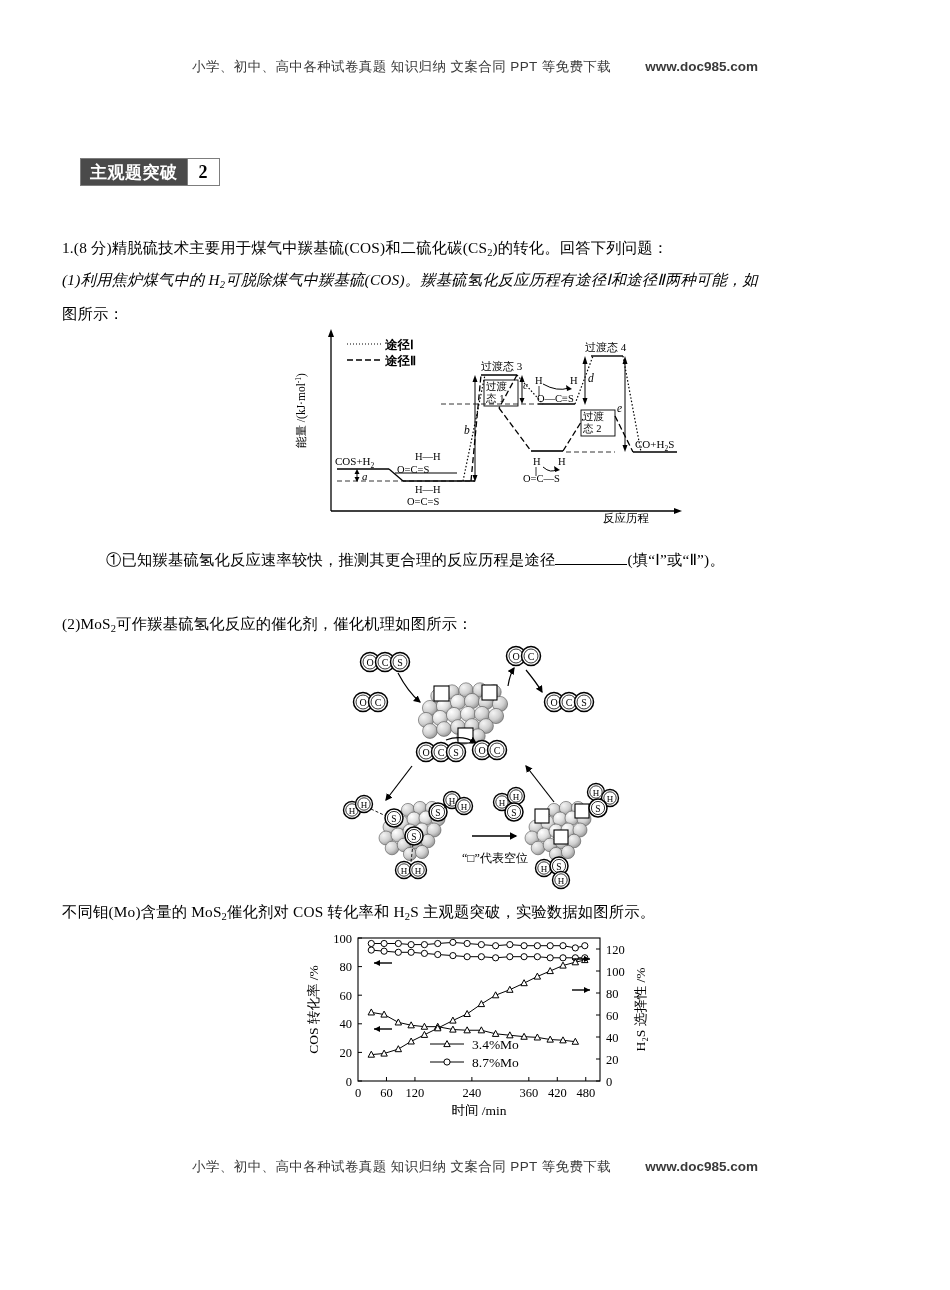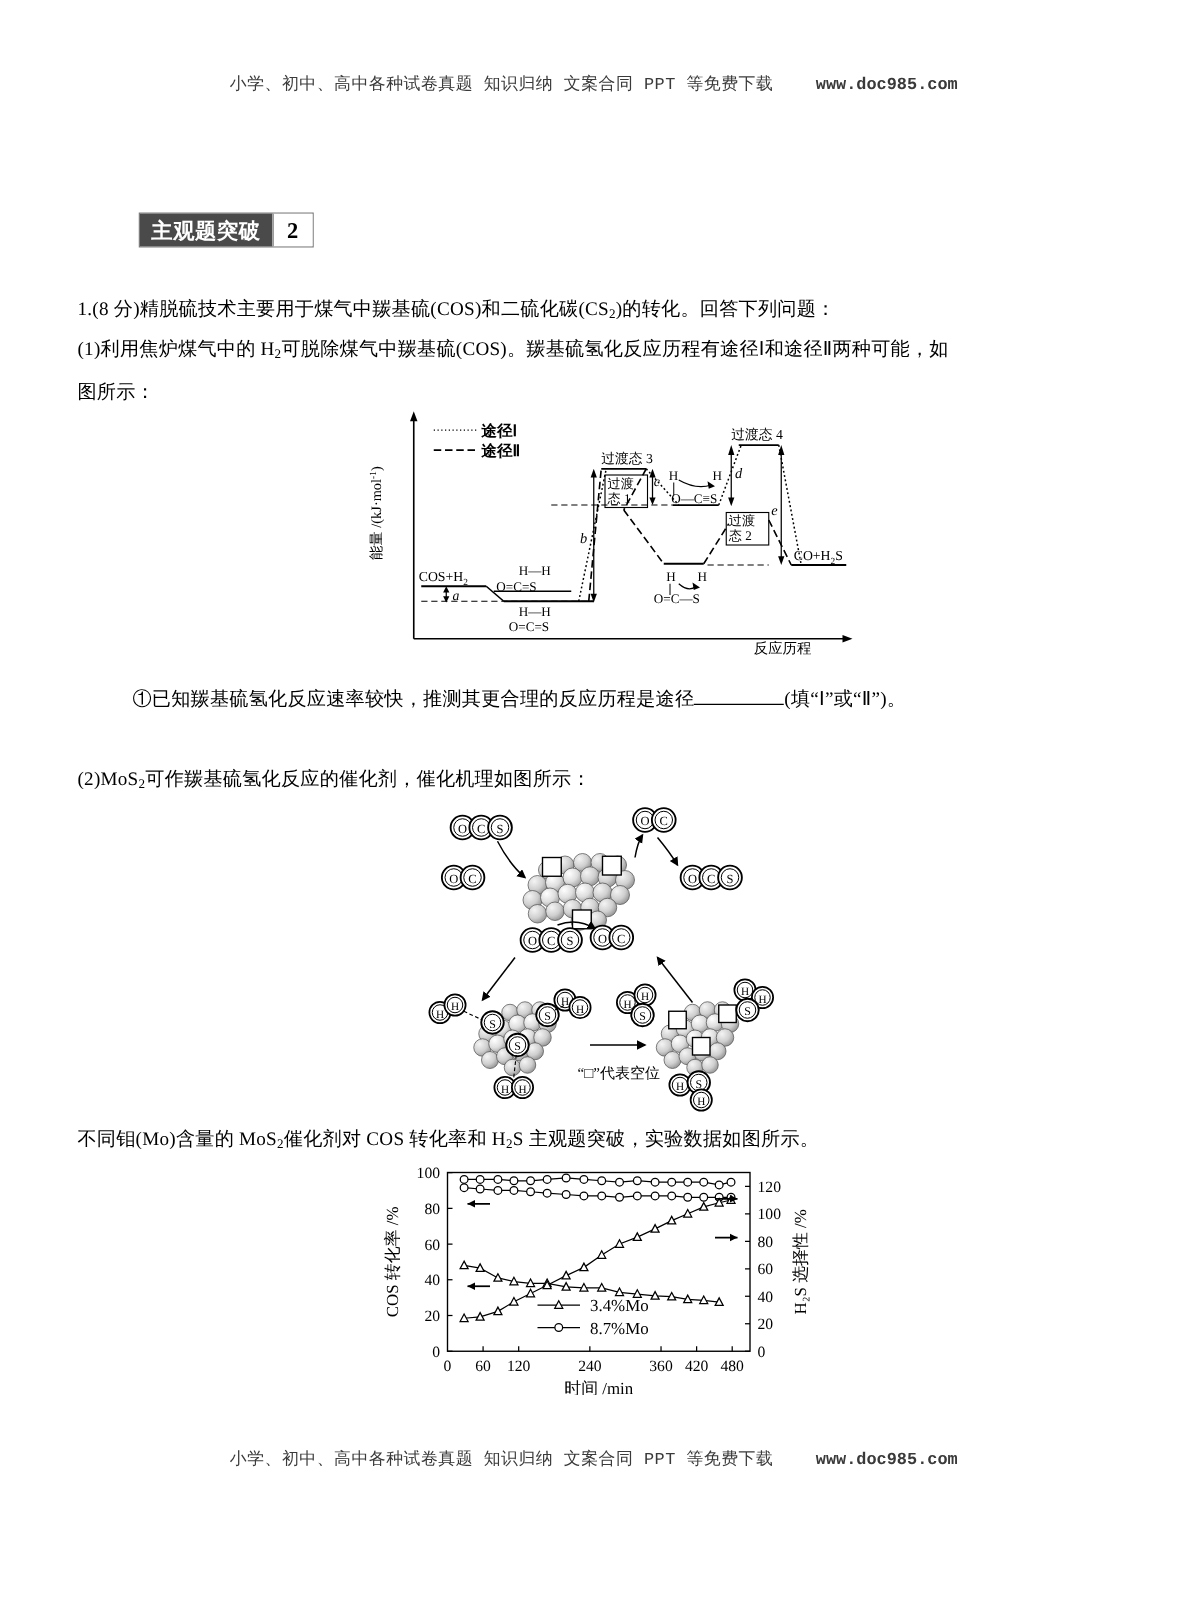--- a/index.html
+++ b/index.html
@@ -10,31 +10,31 @@
     font-family:"Liberation Serif", serif;
     color:#000;
     position:relative;
     overflow:hidden;
   }
   .page { position:relative; width:950px; height:1290px; padding:0; }
 
   .watermark {
     position:absolute; left:0; width:950px;
     text-align:center;
-    font-family:Liberation Mono, monospace;
+    font-family:Liberation Sans, sans-serif;
     font-size:13.5px; color:#3a3a3a; letter-spacing:0.4px;
   }
   .watermark .url { margin-left:34px; font-weight:bold; letter-spacing:0; }
   .wm-top { top:58px; }
   .wm-bottom { top:1158px; }
 
   
   .title-row {
     position:absolute; left:0; top:158px; width:950px;
-    display:flex; align-items:flex-start; padding-left:111px;margin-top:12px;
+    display:flex; align-items:flex-start; padding-left:80px;
   }
   .badge {
     display:flex; align-items:stretch; height:28px;
     border:1px solid #7d7d7d;
   }
   .badge-label {
     background:#4a4a4a; color:#fff;
     font-family:"Liberation Sans", sans-serif;
     font-weight:bold; font-size:17px;
     padding:0 9px; display:flex; align-items:center;
@@ -56,21 +56,21 @@
   
   .ptext {
     position:absolute; left:62px; width:830px;
     font-size:15.3px; line-height:1.55; letter-spacing:0.2px;
   }
   .ptext sub { font-size:10.5px; vertical-align:-0.25em; }
   .ptext sup { font-size:10.5px; vertical-align:0.5em; }
   .blank { display:inline-block; border-bottom:1px solid #000; }
 
   .t1 { top:236px; }
-  .t2 { top:268px; }
+  .t2 { top:268px;font-style:italic; }
   .t3 { top:302px; }
   .q1 { top:548px;margin-left:44px; }
   .q2 { top:580px; }
   .q3 { top:612px; }
   .t4 { top:900px; }
 
   
   .fig1 { position:absolute; left:285px; top:326px; width:400px; height:200px; }
 
   

